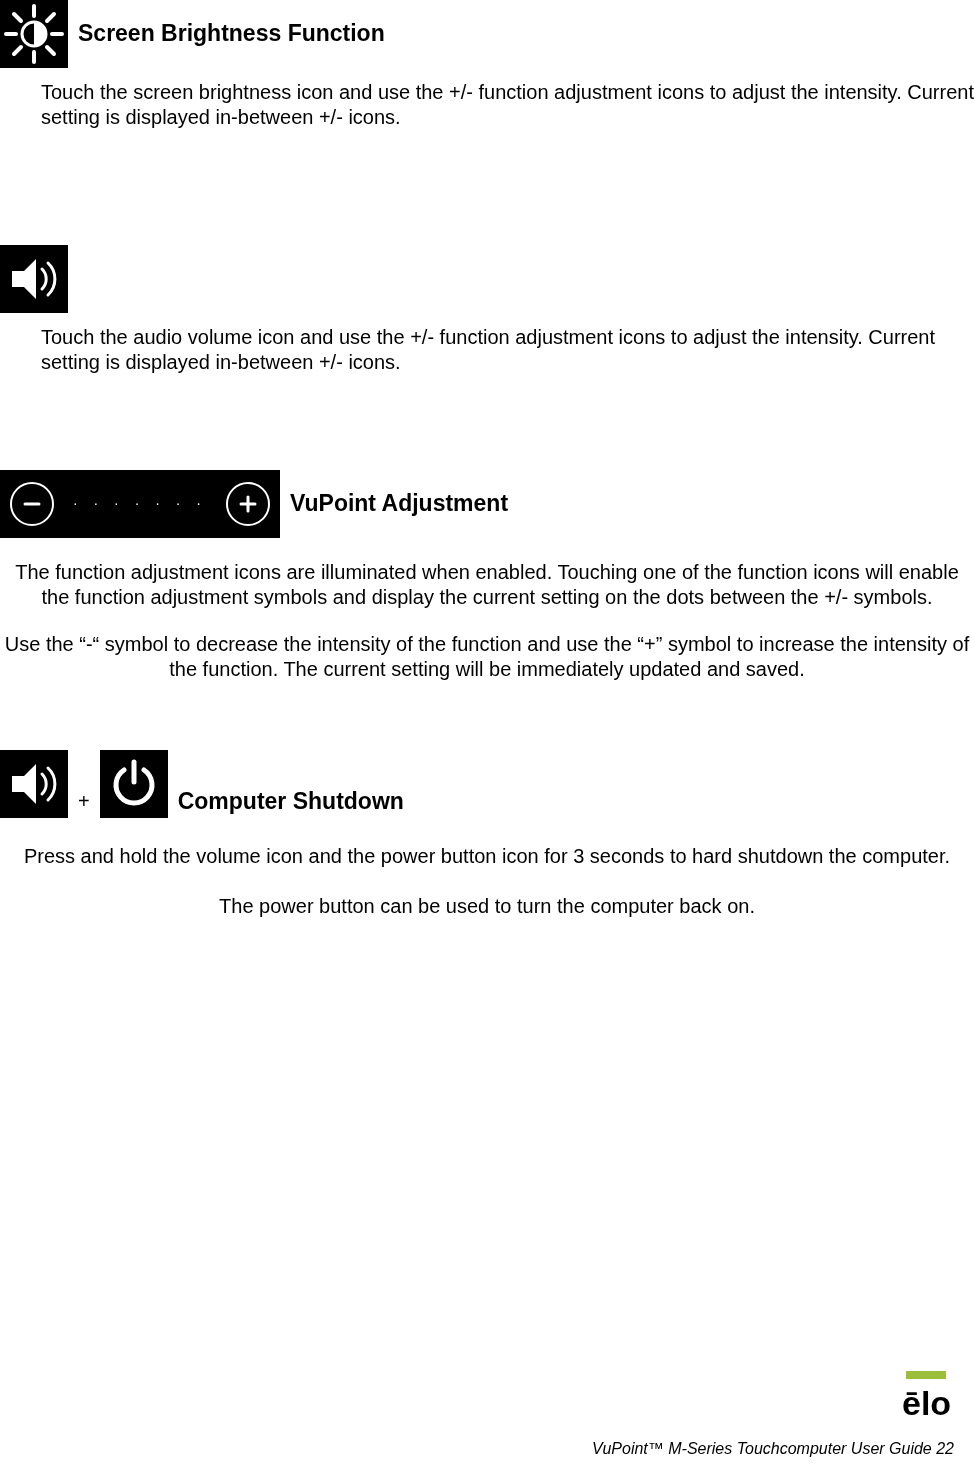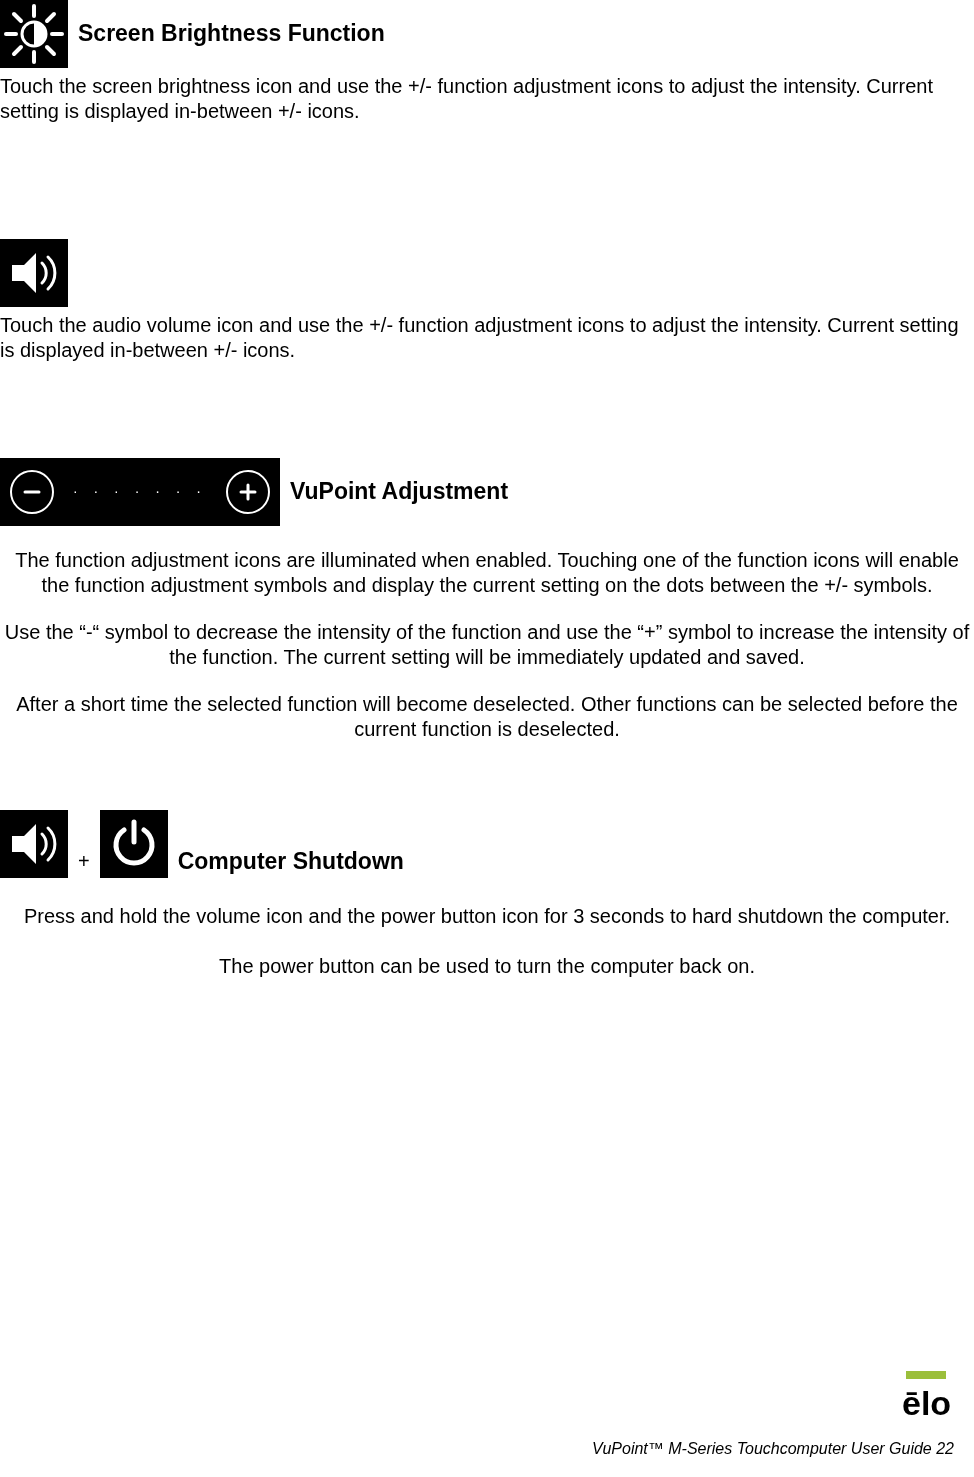--- a/index.html
+++ b/index.html
@@ -59,21 +59,22 @@
   }
   .heading-row {
     display: flex;
     align-items: center;
   }
   .heading-row .section-heading {
     margin-left: 10px;
     padding-bottom: 2px;
   }
   .body-text {
-    margin-top: 6px;
+    margin-top: 12px;
+    padding-left: 41px;
   }
   .para {
     margin-top: 22px;
     text-align: center;
   }
   .plus-sep {
     display: inline-block;
     padding: 0 10px 4px 10px;
     font-size: 20px;
   }
@@ -150,21 +151,20 @@
         <svg width="20" height="20" viewBox="0 0 20 20">
           <line x1="3" y1="10" x2="17" y2="10" stroke="#fff" stroke-width="3" stroke-linecap="round"></line>
           <line x1="10" y1="3" x2="10" y2="17" stroke="#fff" stroke-width="3" stroke-linecap="round"></line>
         </svg>
       </span>
     </span>
     <span class="section-heading">VuPoint Adjustment</span>
   </div>
   <div class="para">The function adjustment icons are illuminated when enabled.  Touching one of the function icons will enable the function adjustment symbols and display the current setting on the dots between the +/- symbols.</div>
   <div class="para">Use the “-“ symbol to decrease the intensity of the function and use the “+” symbol to increase the intensity of the function.  The current setting will be immediately updated and saved.</div>
-  <div class="para">After a short time the selected function will become deselected.  Other functions can be selected before the current function is deselected.</div>
 
   <div class="heading-row" style="margin-top:68px; align-items:flex-end;">
     <span class="icon-box icon-small">
       <svg class="svg-center" width="68" height="68" viewBox="0 0 68 68">
         <g fill="#fff">
           <polygon points="12,26 24,26 36,14 36,54 24,42 12,42"></polygon>
         </g>
         <g fill="none" stroke="#fff" stroke-width="3" stroke-linecap="round">
           <path d="M42 24 a14 14 0 0 1 0 20"></path>
           <path d="M48 18 a22 22 0 0 1 0 32"></path>

